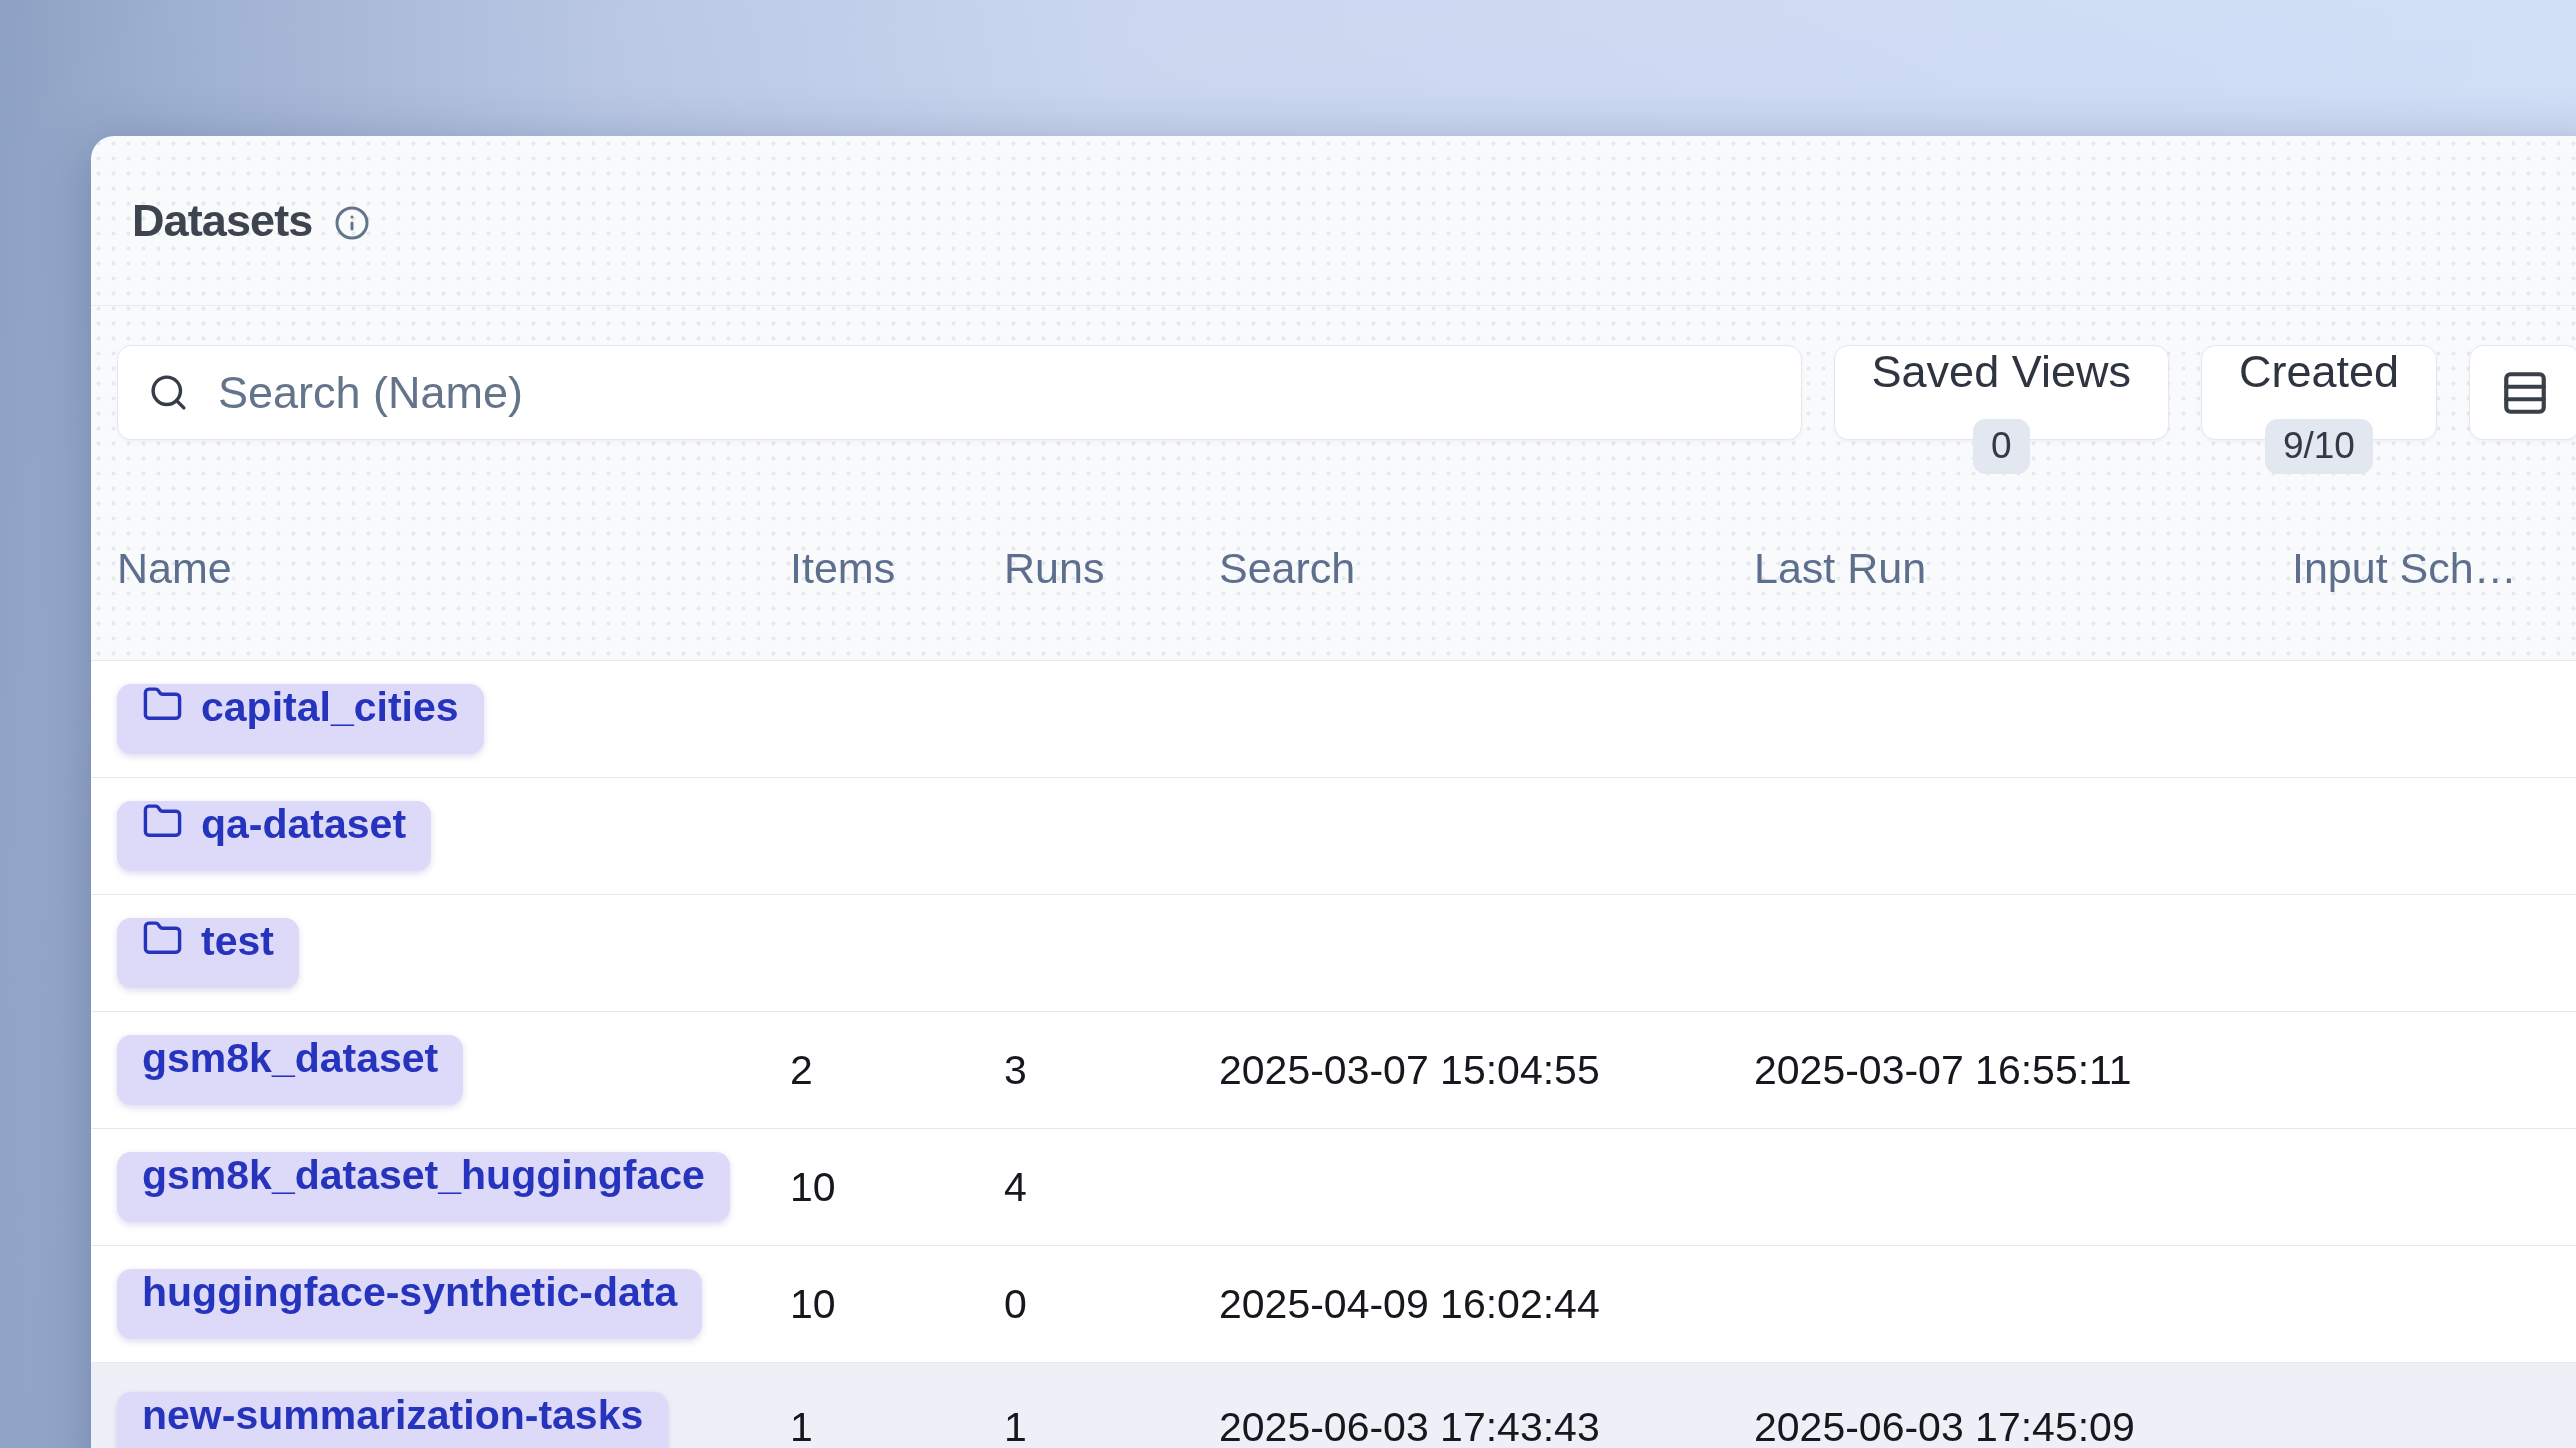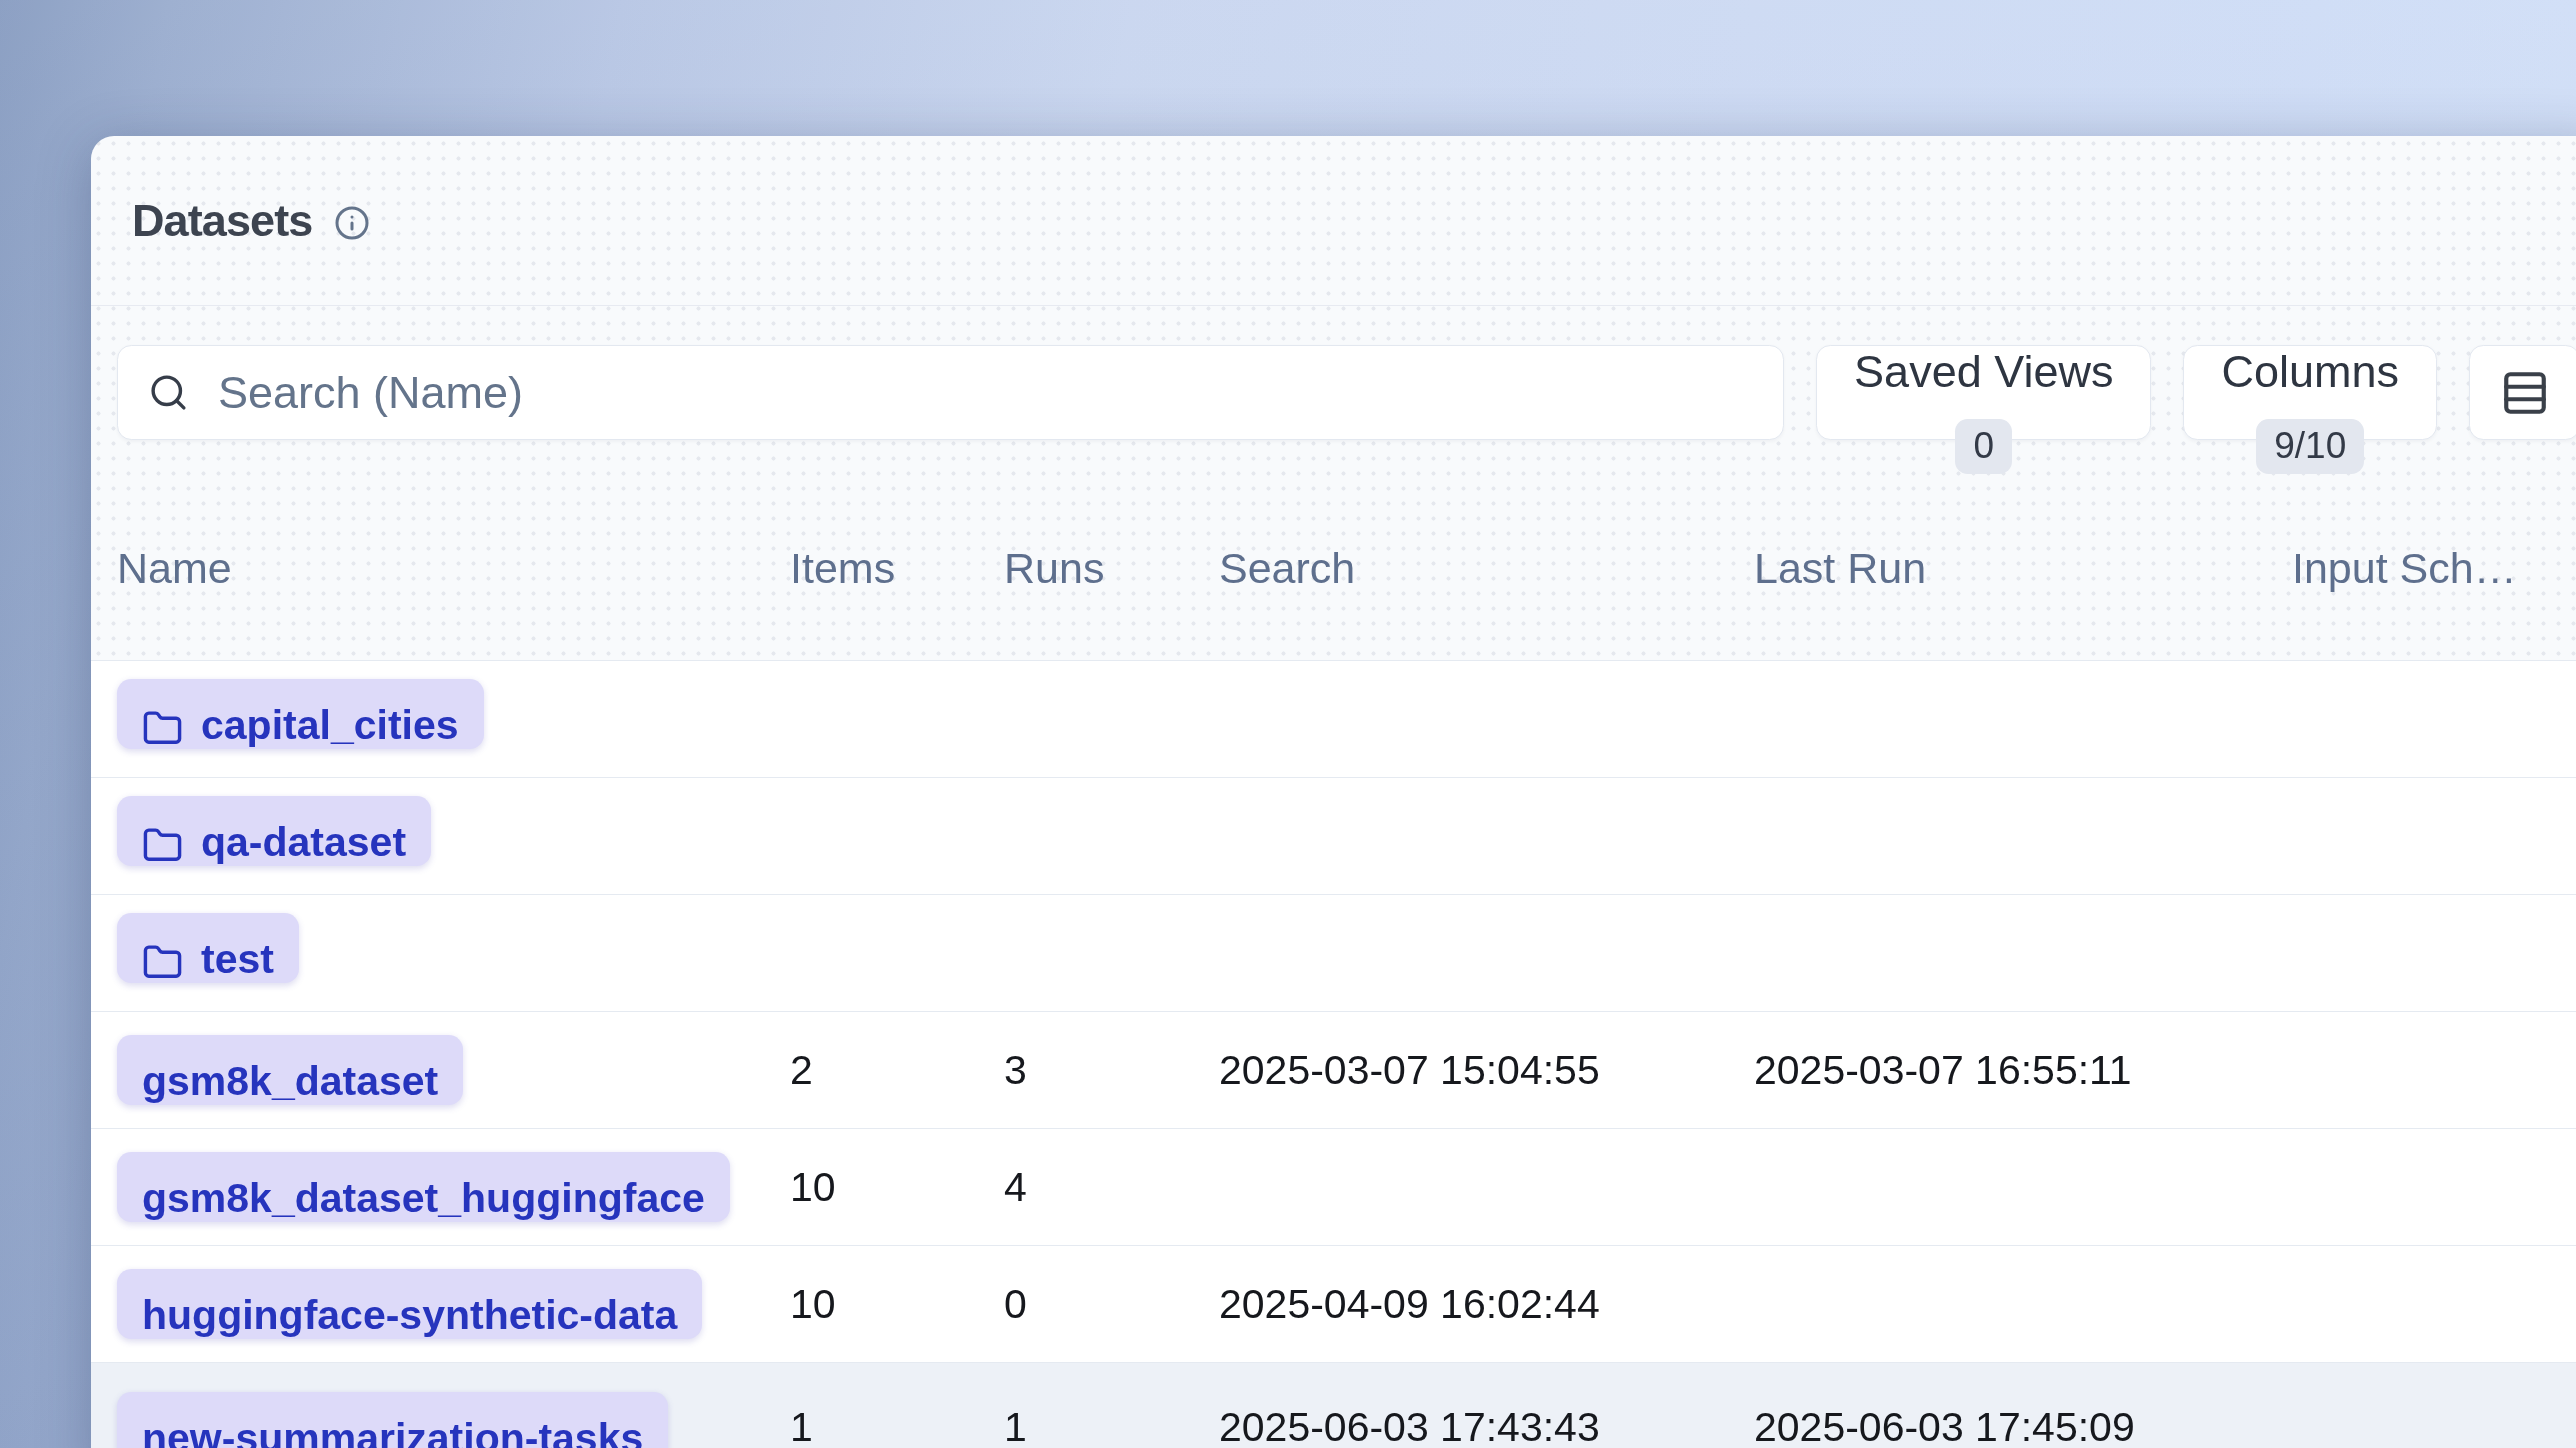--- a/index.html
+++ b/index.html
@@ -65,21 +65,21 @@
     border-bottom:1.8px solid #e5eaf1;
   }
   .th{font-size:43px;font-weight:500;color:#5e6f8d;white-space:nowrap;overflow:hidden;}
   .trow{
     height:116px;padding:0 32px 0 26px;background:#fff;
     border-bottom:1.8px solid #e5eaf1;
   }
   .trow.shaded{background:#edf1f7;height:128px;border-bottom:none;}
   .td{font-size:41px;color:#16181d;white-space:nowrap;}
   .name-badge{
-    display:inline-flex;align-items:flex-end;gap:18px;height:70px;padding:0 25px;
+    display:inline-flex;align-items:flex-start;gap:18px;height:70px;padding:0 25px;
     background:#dddaf9;color:#2634bd;border-radius:14.3px;
     font-size:41px;font-weight:700;white-space:nowrap;
     box-shadow:0 2.7px 6.2px rgba(80,70,180,.18);cursor:pointer;
   }
   .name-badge svg{width:41px;height:41px;flex:none;}
 </style>
 </head>
 <body>
 
 <div class="card">
@@ -103,21 +103,21 @@
       </svg>
       <input type="text" value="" placeholder="Search (Name)" style="">
     </div>
 
     <button class="btn">
       <span>Saved Views</span>
       <span class="count-pill">0</span>
     </button>
 
     <button class="btn">
-      <span>Columns</span>
+      <span>Created</span>
       <span class="count-pill">9/10</span>
     </button>
 
     <button class="btn icon-btn">
       <svg viewBox="0 0 24 24" fill="none" stroke="currentColor" stroke-width="2" stroke-linecap="round" stroke-linejoin="round">
         <rect x="3" y="3" width="18" height="18" rx="2"></rect>
           <path d="M3 9h18"></path>
           <path d="M3 15h18"></path>
       </svg>
     </button>

